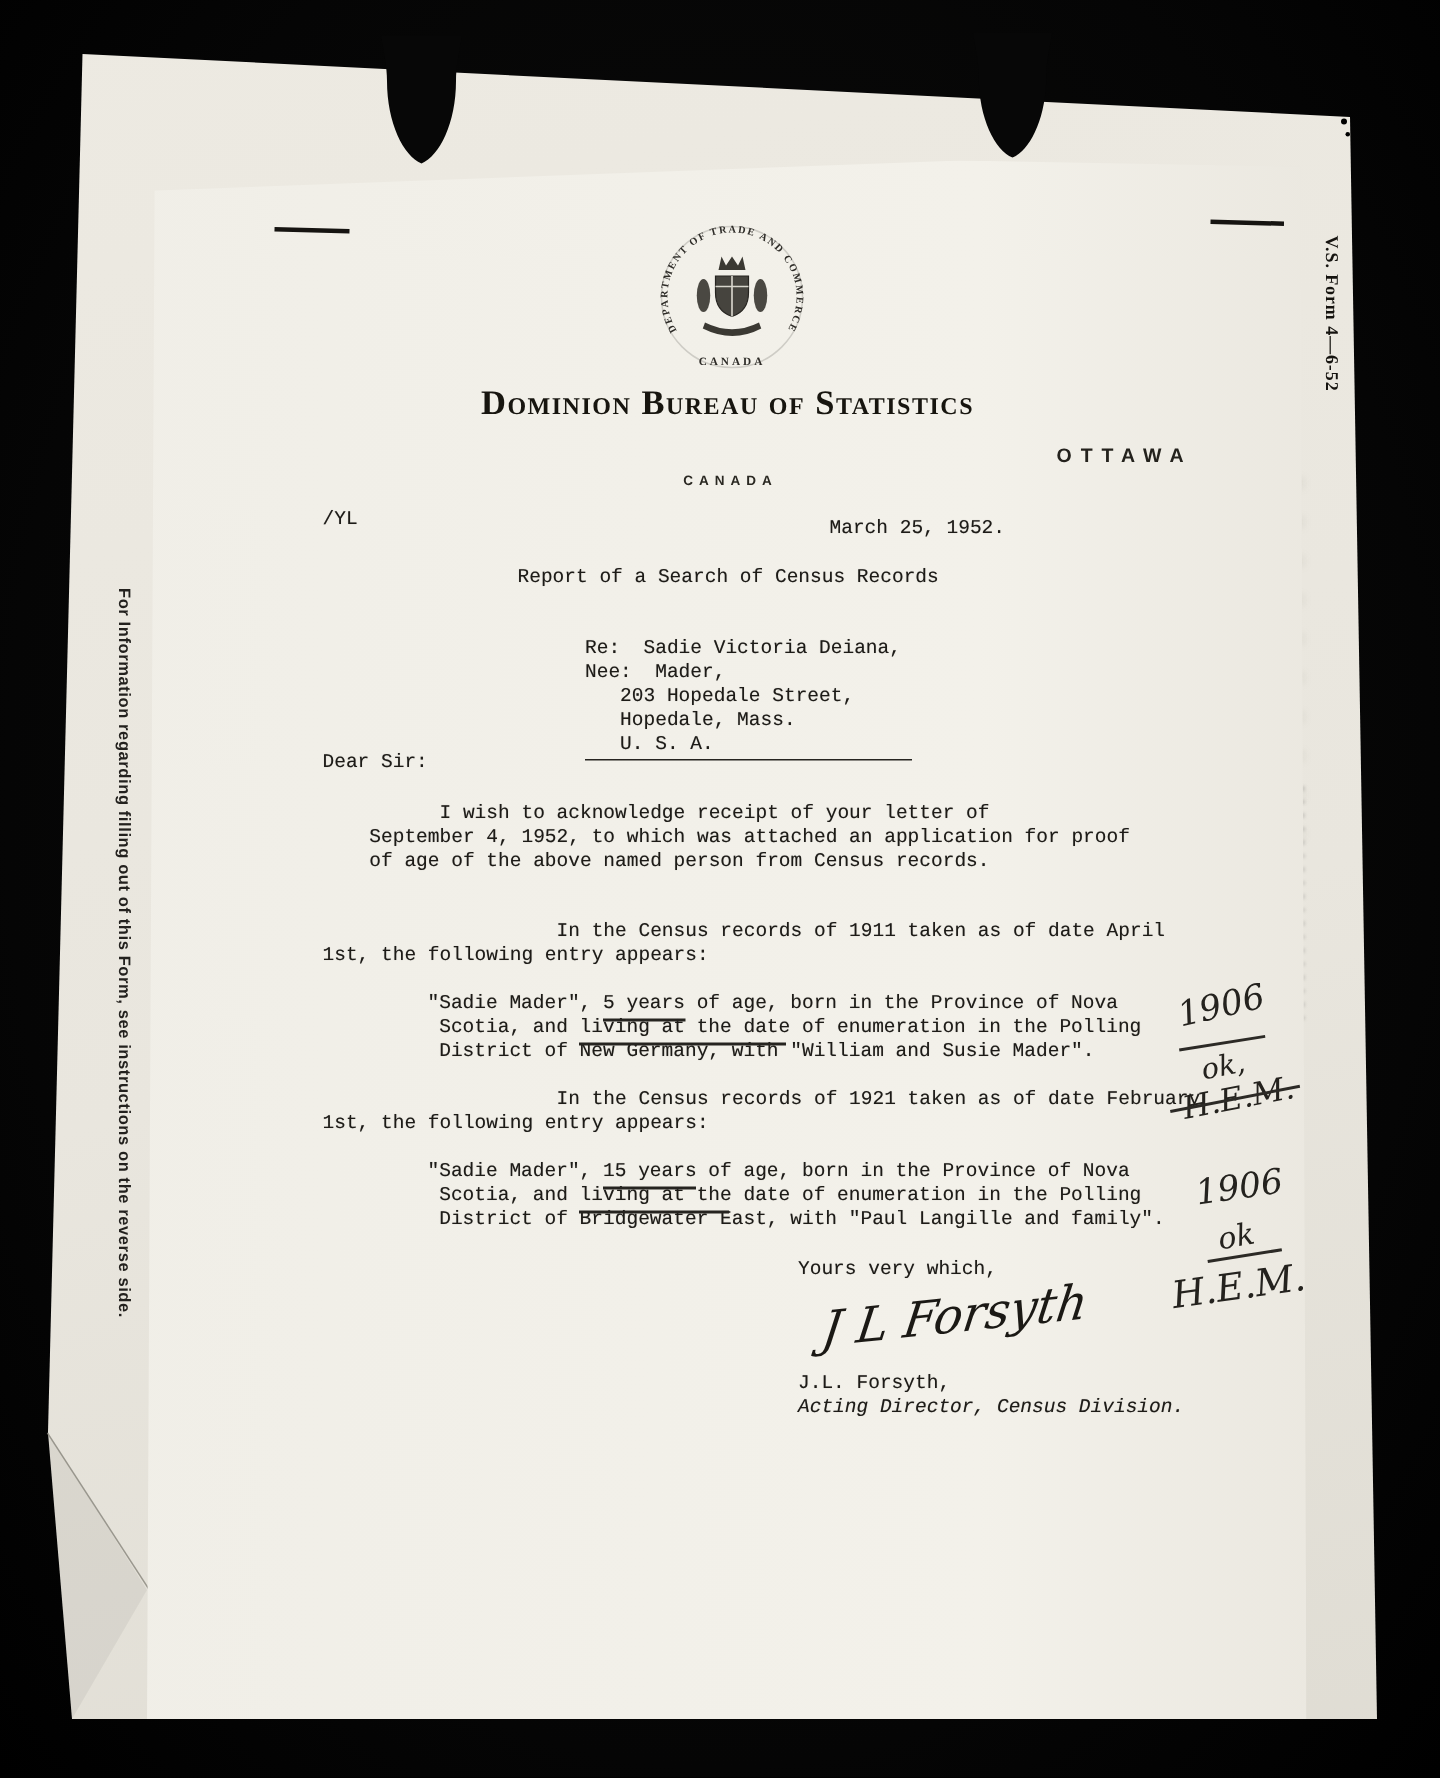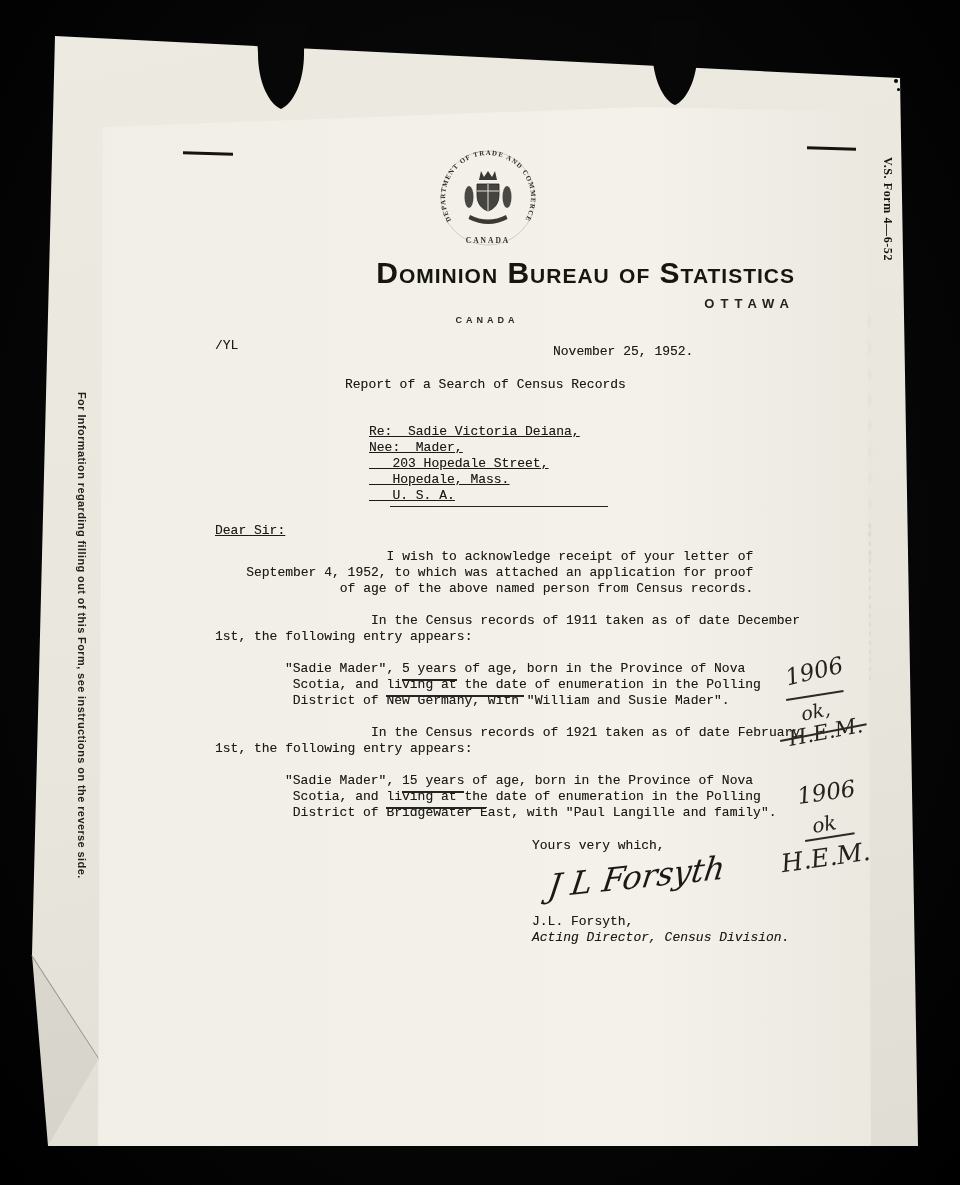--- a/index.html
+++ b/index.html
@@ -46,38 +46,38 @@
   
   #letter-content{position:absolute;inset:0;}
   .tick{position:absolute;height:3px;background:#161411;}
   #tick-left{left:183px;top:152px;width:50px;transform:rotate(1.5deg);}
   #tick-right{left:807px;top:147px;width:49px;transform:rotate(1.5deg);}
 
   #seal{position:absolute;left:433px;top:143px;}
   .seal-ring{font:600 6.8px "Liberation Serif",serif;letter-spacing:1.2px;fill:#2e2c28;}
   .seal-bottom{font:700 7.5px "Liberation Serif",serif;letter-spacing:2px;fill:#2e2c28;}
 
-  #bureau{position:absolute;left:175px;top:256px;width:620px;text-align:right;
-    font-family:Liberation Sans, sans-serif;font-variant:small-caps;font-weight:700;
-    font-size:30px;letter-spacing:1px;color:#17150f;}
+  #bureau{position:absolute;left:175px;top:256px;width:620px;text-align:center;
+    font-family:Liberation Serif, serif;font-variant:small-caps;font-weight:700;
+    font-size:23px;letter-spacing:1px;color:#17150f;}
   #city{position:absolute;left:175px;top:296px;width:620px;text-align:right;
     font:600 13px "Liberation Sans",sans-serif;letter-spacing:6px;color:#24221d;
     text-indent:6px;}
   #country{position:absolute;left:175px;top:315px;width:620px;text-align:center;
     font:700 9px "Liberation Sans",sans-serif;letter-spacing:4px;color:#2a2822;
     text-indent:4px;}
 
   .typed{position:absolute;white-space:pre;font-family:"Liberation Mono","DejaVu Sans Mono",monospace;
     font-size:13px;line-height:16px;color:#1d1b17;text-shadow:0 0 0.5px rgba(10,10,10,0.4);}
   #ref{left:215px;top:338px;}
   #date{left:553px;top:344px;}
   #title{left:345px;top:377px;}
-  #reblock{left:369px;top:424px;text-decoration:underline;}
-  #salutation{left:215px;top:523px;text-decoration:underline;}
-  #para1{left:215px;top:549px;text-align:right;}
+  #reblock{left:390px;top:424px;}
+  #salutation{left:215px;top:500px;}
+  #para1{left:215px;top:534px;}
   #para2{left:215px;top:613px;}
   #quote1{left:285px;top:661px;}
   #para3{left:215px;top:725px;}
   #quote2{left:285px;top:773px;}
   #closing{left:532px;top:838px;}
   #signer-name{left:532px;top:914px;}
   #signer-title{left:532px;top:930px;font-style:italic;}
   #recipient{left:215px;top:957px;}
 
   .uline{position:absolute;height:1.5px;background:#262420;}
@@ -150,35 +150,35 @@
         <path d="M37,72 q18,9 36,0 l1.5,4 q-19,10 -39,0 z" fill="#3b3933"></path>
       </g>
       <text class="seal-bottom" x="55" y="100" text-anchor="middle">CANADA</text>
     </svg>
 
     <div id="bureau">Dominion Bureau of Statistics</div>
     <div id="city">OTTAWA</div>
     <div id="country">CANADA</div>
 
     <div id="ref" class="typed">/YL</div>
-    <div id="date" class="typed">November 25, 1952.</div>
+    <div id="date" class="typed">March 25, 1952.</div>
     <div id="title" class="typed">Report of a Search of Census Records</div>
 
     <div id="reblock" class="typed">Re:  Sadie Victoria Deiana,
 Nee:  Mader,
    203 Hopedale Street,
    Hopedale, Mass.
    U. S. A.</div>
     <div id="re-underline" class="uline"></div>
 
     <div id="salutation" class="typed">Dear Sir:</div>
     <div id="para1" class="typed">          I wish to acknowledge receipt of your letter of
     September 4, 1952, to which was attached an application for proof
     of age of the above named person from Census records.</div>
-    <div id="para2" class="typed">                    In the Census records of 1911 taken as of date December
+    <div id="para2" class="typed">                    In the Census records of 1911 taken as of date April
 1st, the following entry appears:</div>
     <div id="quote1" class="typed">"Sadie Mader", 5 years of age, born in the Province of Nova
  Scotia, and living at the date of enumeration in the Polling
  District of New Germany, with "William and Susie Mader".</div>
     <div id="para3" class="typed">                    In the Census records of 1921 taken as of date February
 1st, the following entry appears:</div>
     <div id="quote2" class="typed">"Sadie Mader", 15 years of age, born in the Province of Nova
  Scotia, and living at the date of enumeration in the Polling
  District of Bridgewater East, with "Paul Langille and family".</div>
 

